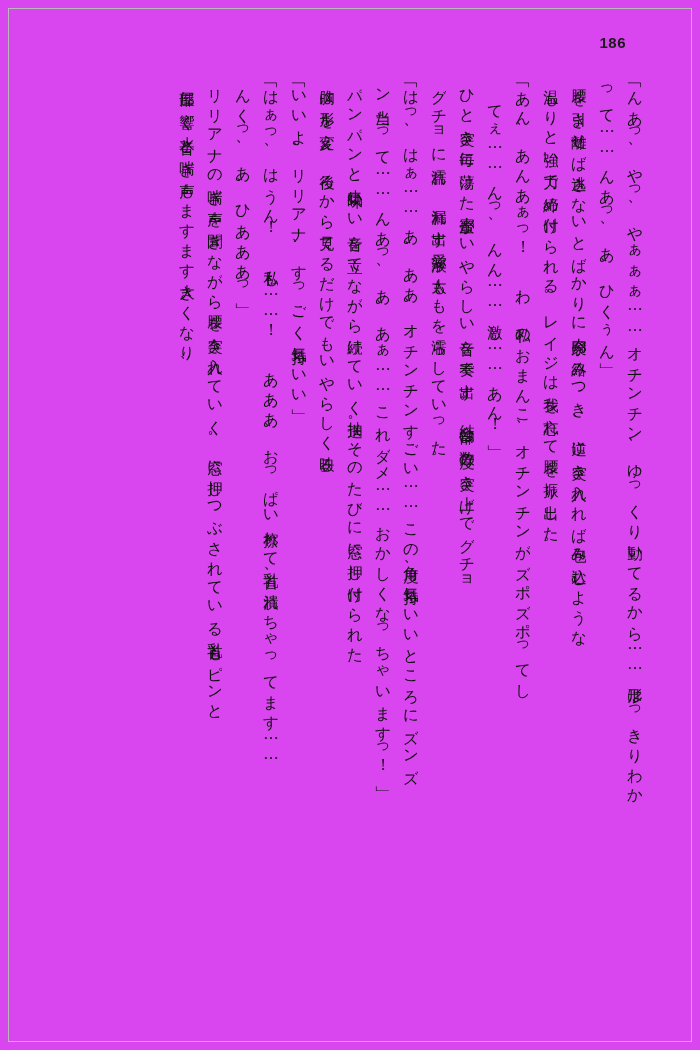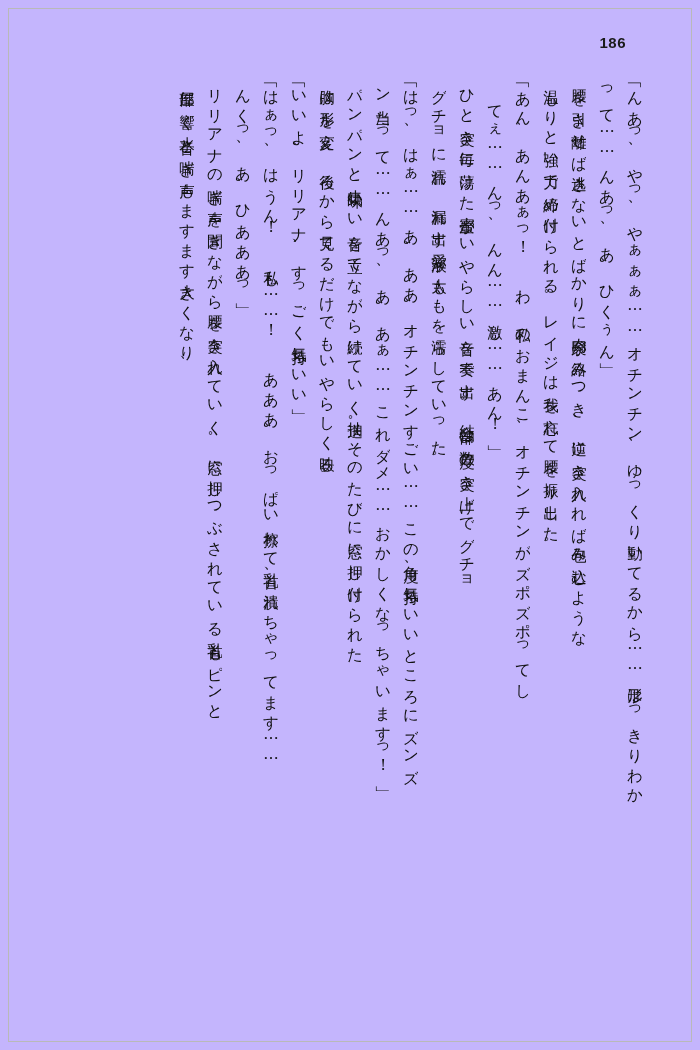--- a/index.html
+++ b/index.html
@@ -7,21 +7,21 @@
     padding: 0;
     background: #ffffff;
   }
   body {
     font-family: "Liberation Serif", "DejaVu Serif", serif;
   }
   .page {
     position: relative;
     width: 700px;
     height: 1050px;
-    background: #c4b5fd;
+    background: #d946ef;
     overflow: hidden;
     box-sizing: border-box;
   }
   
   .page-frame {
     position: absolute;
     left: 8px;
     top: 8px;
     right: 8px;
     bottom: 8px;

